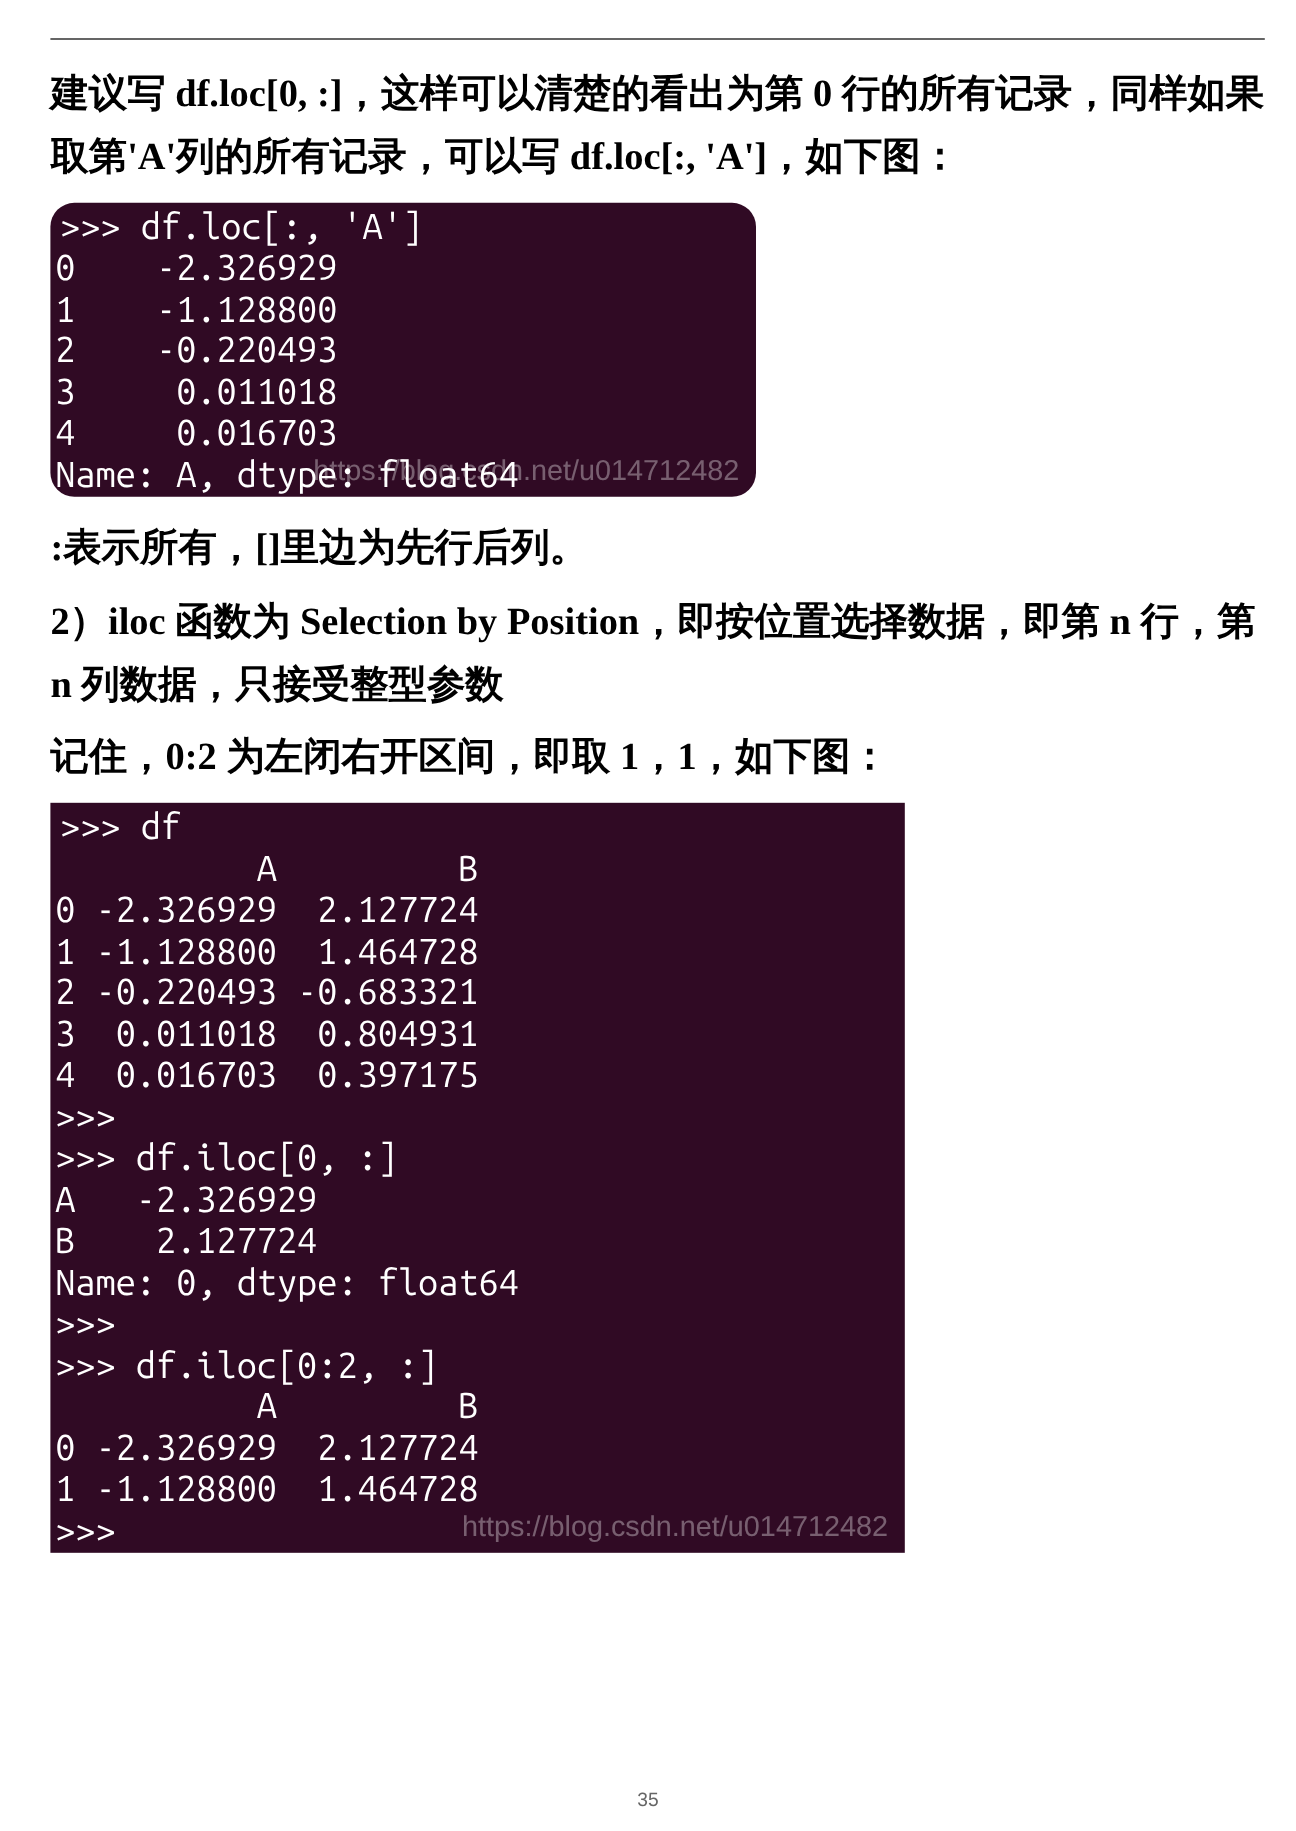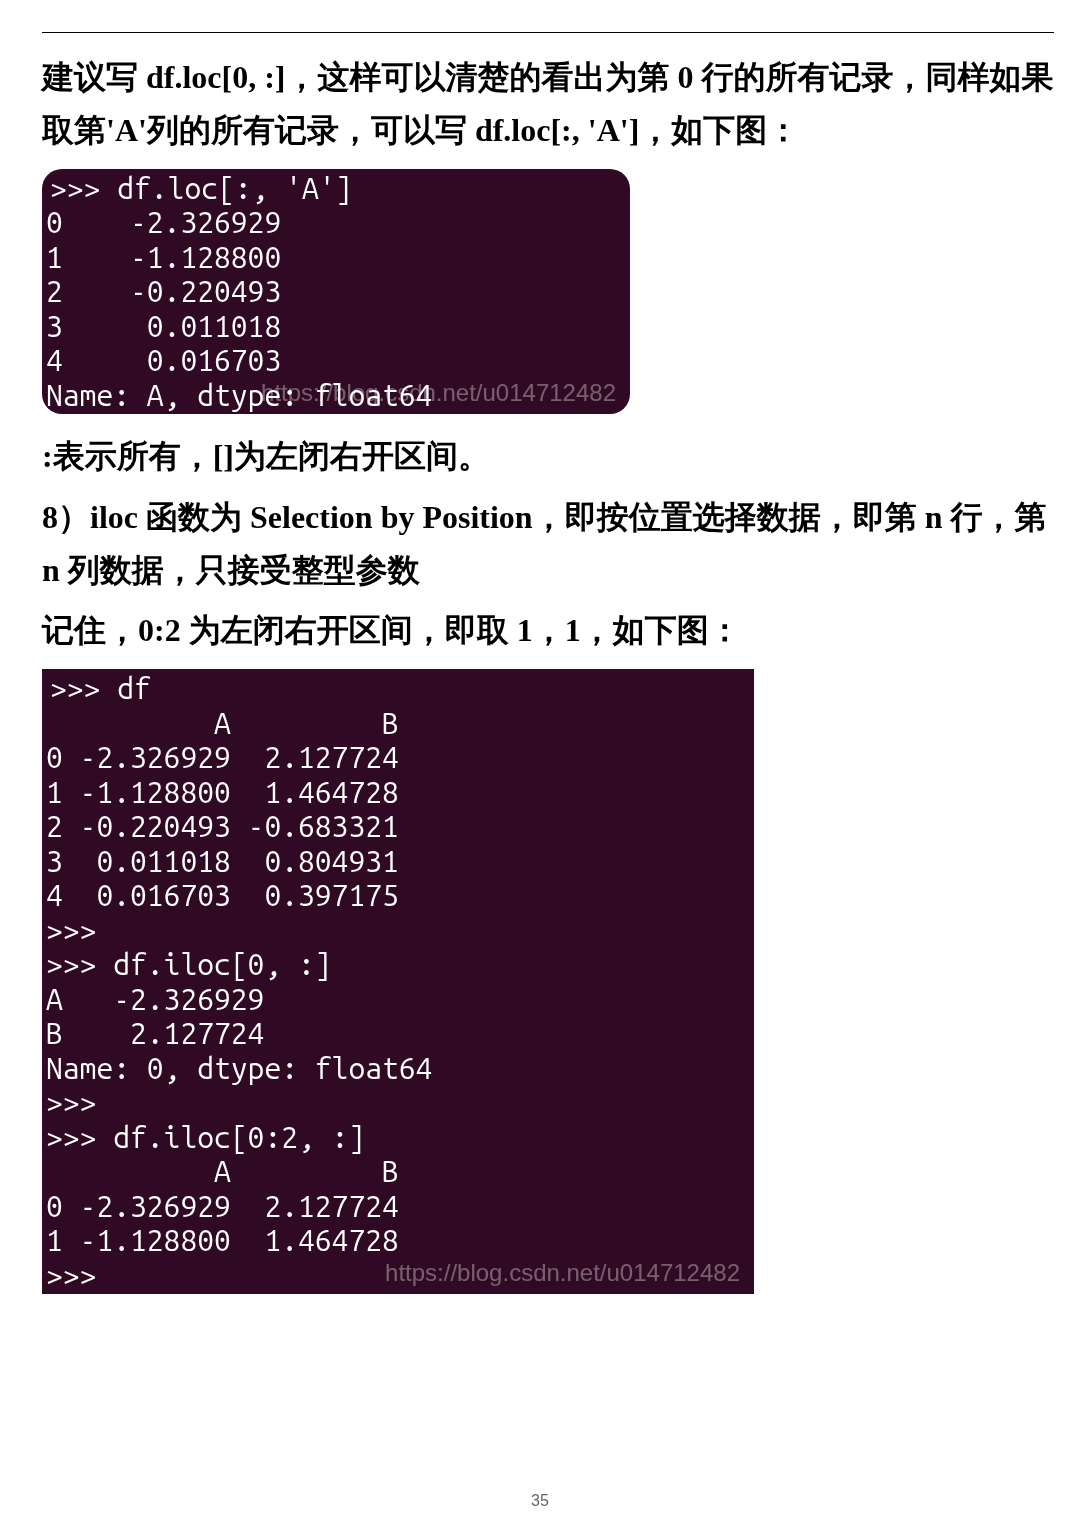--- a/index.html
+++ b/index.html
@@ -62,22 +62,22 @@
 <p class="prose">建议写 df.loc[0, :]，这样可以清楚的看出为第 0 行的所有记录，同样如果取第'A'列的所有记录，可以写 df.loc[:, 'A']，如下图：</p>
 
 <div class="terminal" style="width:588px;border-radius:20px;"><span>&gt;&gt;&gt; df.loc[:, 'A']
 0    -2.326929
 1    -1.128800
 2    -0.220493
 3     0.011018
 4     0.016703
 Name: A, dtype: float64</span><span class="watermark" style="bottom:4px; right:10px;">https://blog.csdn.net/u014712482</span></div>
 
-<p class="prose">:表示所有，[]为左闭右开区间。</p>
-<p class="prose">8）iloc 函数为 Selection by Position，即按位置选择数据，即第 n 行，第 n 列数据，只接受整型参数</p>
+<p class="prose">:表示所有，[]里边为先行后列。</p>
+<p class="prose">2）iloc 函数为 Selection by Position，即按位置选择数据，即第 n 行，第 n 列数据，只接受整型参数</p>
 <p class="prose">记住，0:2 为左闭右开区间，即取 1，1，如下图：</p>
 
 <div class="terminal" style="width:712px;"><span>&gt;&gt;&gt; df
           A         B
 0 -2.326929  2.127724
 1 -1.128800  1.464728
 2 -0.220493 -0.683321
 3  0.011018  0.804931
 4  0.016703  0.397175
 &gt;&gt;&gt; 

